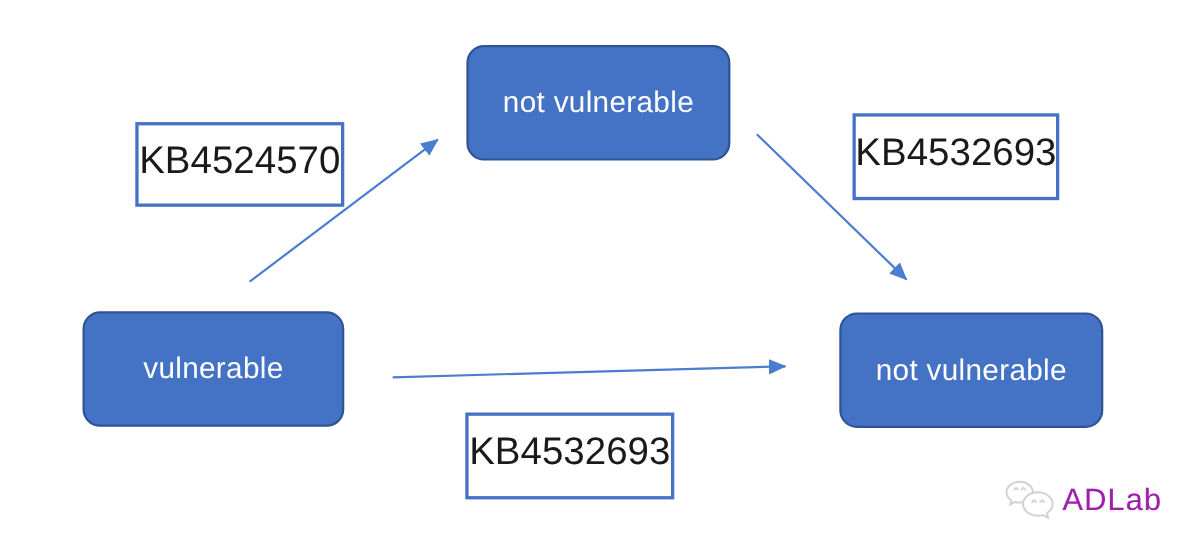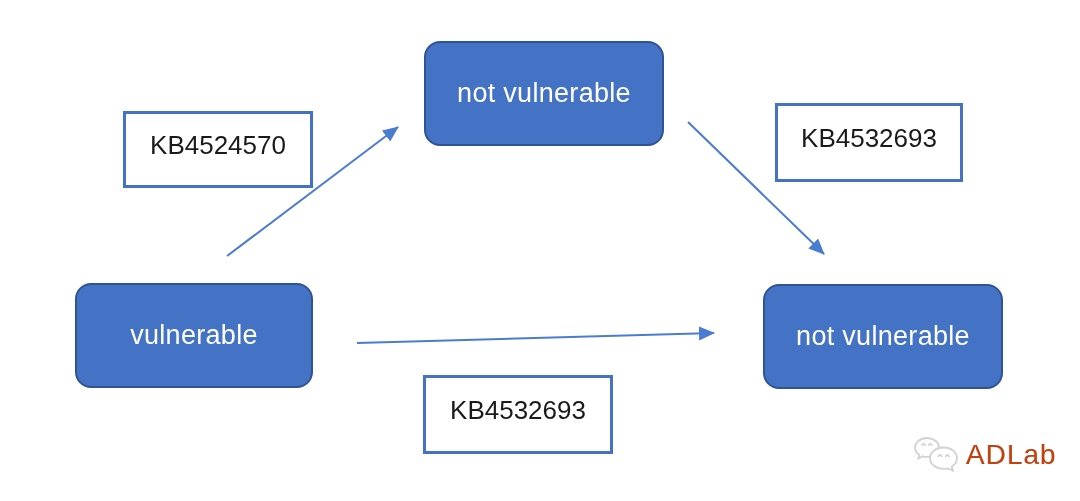--- a/index.html
+++ b/index.html
@@ -52,40 +52,40 @@
   .node-right  { left: 763px; top: 284px; width: 240px; height: 105px; }
 
   .edge-label {
     position: absolute;
     background: var(--label-bg);
     border: 3px solid var(--label-border);
     color: var(--label-text);
     display: flex;
     align-items: center;
     justify-content: center;
-    font-size: 26px;
+    font-size: 35px;
     padding-bottom: 8px;
   }
   .label-topleft  { left: 123px; top: 111px; width: 190px; height: 77px; }
   .label-topright { left: 775px; top: 103px; width: 188px; height: 79px; }
   .label-bottom   { left: 423px; top: 375px; width: 190px; height: 79px; }
 
   .watermark {
     position: absolute;
     left: 912px; top: 435px;
     display: flex;
     align-items: center;
     gap: 6px;
     color: var(--watermark);
     user-select: none;
   }
   .watermark-text {
     font-size: 28px;
     letter-spacing: 1px;
-    color: #c2410c;
+    color: #a21caf;
     text-shadow: 1px 1px 0 #ffffff, -0.5px -0.5px 0 #c8c8c8;
   }
   .wechat-icon svg { display: block; }
   .wechat-icon .bubble { fill: #ffffff; stroke: #d2d2d2; stroke-width: 1.8; }
   .wechat-icon .eye { fill: none; stroke: #d2d2d2; stroke-width: 1.6; stroke-linecap: round; }
 </style>
 </head>
 <body>
 
 <div class="stage">

